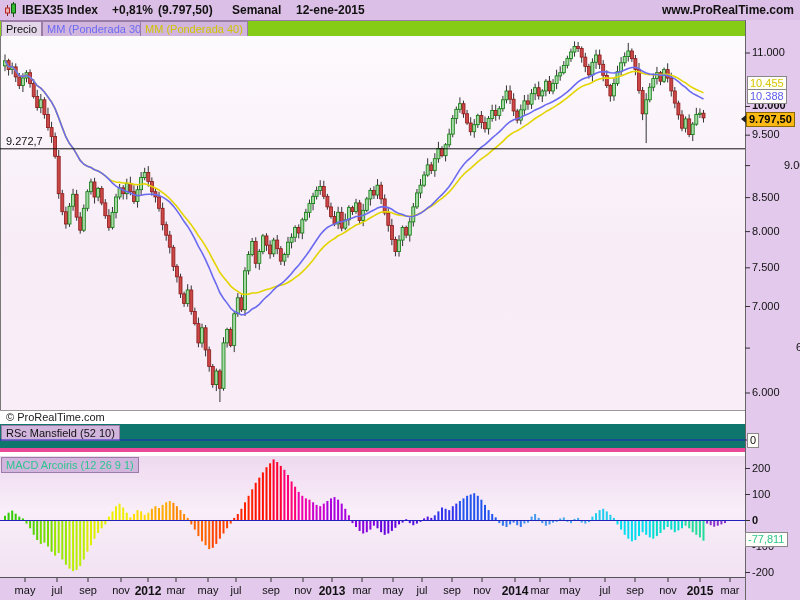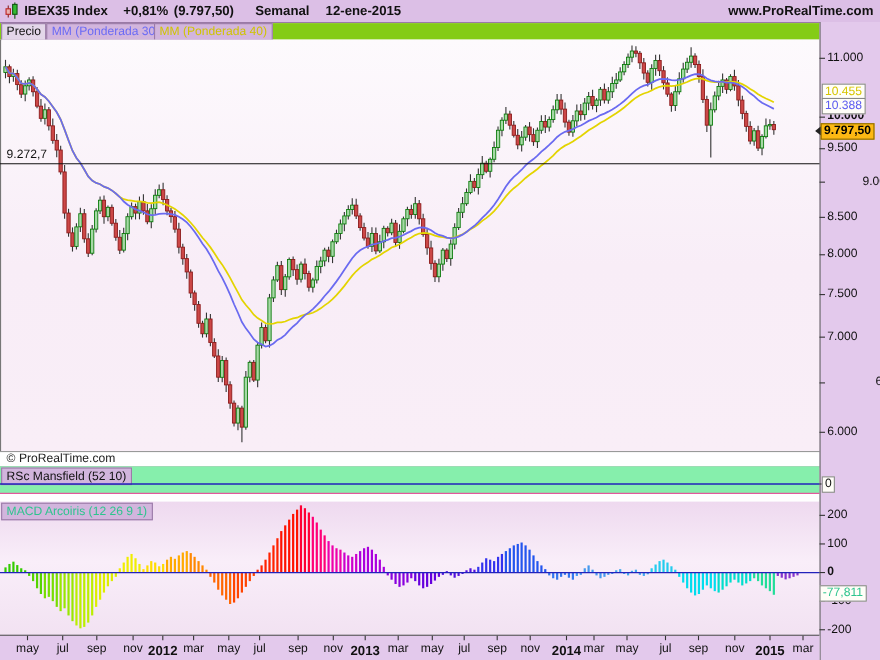--- a/index.html
+++ b/index.html
@@ -18,22 +18,22 @@
   .chip.precio{left:1px;background:#e3d6e9;color:#111;}
   .chip.ma30{left:42px;color:#6a6af5;}
   .chip.ma40{left:140px;color:#cfc400;}
   
   .plot{position:absolute;left:0;top:36px;width:745px;height:374px;
         background:linear-gradient(180deg,#fdfafd 0%,#f8edf7 55%,#f9eef7 100%);
         border-left:1px solid #777;}
   .copyright{position:absolute;left:0;top:410px;width:745px;height:13px;background:#ffffff;
         border-top:1px solid #999;border-bottom:1px solid #999;
         font-size:11px;color:#222;padding-left:6px;line-height:13px;}
-  .rsc-panel{position:absolute;left:0;top:424px;width:745px;height:24px;background:#86efac;
-        border-bottom:1px solid #ec4899;}
+  .rsc-panel{position:absolute;left:0;top:424px;width:745px;height:24px;background:#0f766e;
+        border-bottom:4px solid #ec4899;}
   .rsc-label{left:1px;top:1px;color:#111;}
   .macd-panel{position:absolute;left:0;top:456px;width:745px;height:121px;
         background:linear-gradient(180deg,#eed9ef 0%,#f9eef9 45%,#f2e2f2 100%);}
   .macd-label{left:1px;top:1px;color:#2ec48e;}
   
   .yaxis-band{position:absolute;left:745px;top:20px;width:55px;height:580px;
         background:#e3c9ec;border-left:1px solid #666;}
   .xaxis-band{position:absolute;left:0;top:577px;width:745px;height:23px;
         background:#e3c9ec;border-top:1px solid #555;}
   .ytick{position:absolute;left:752px;font-size:11px;color:#111;z-index:5;}

